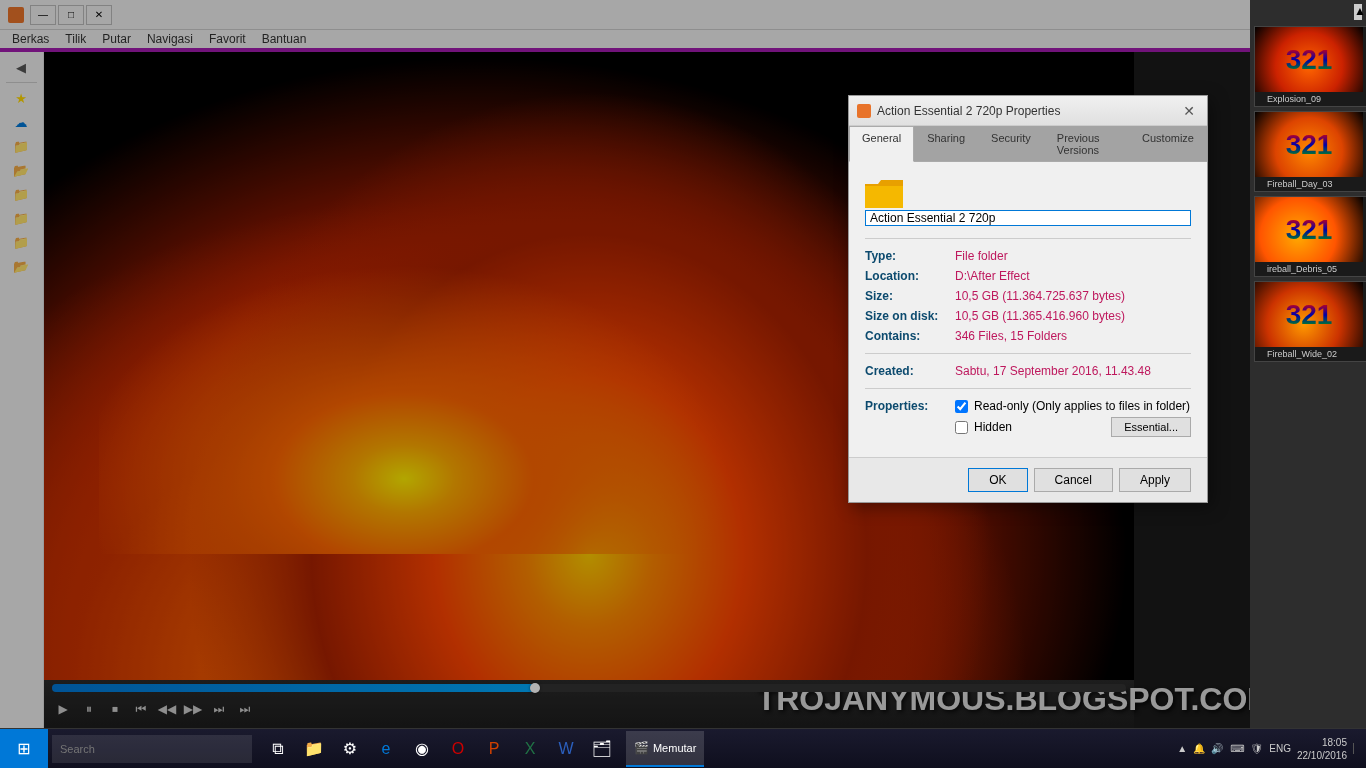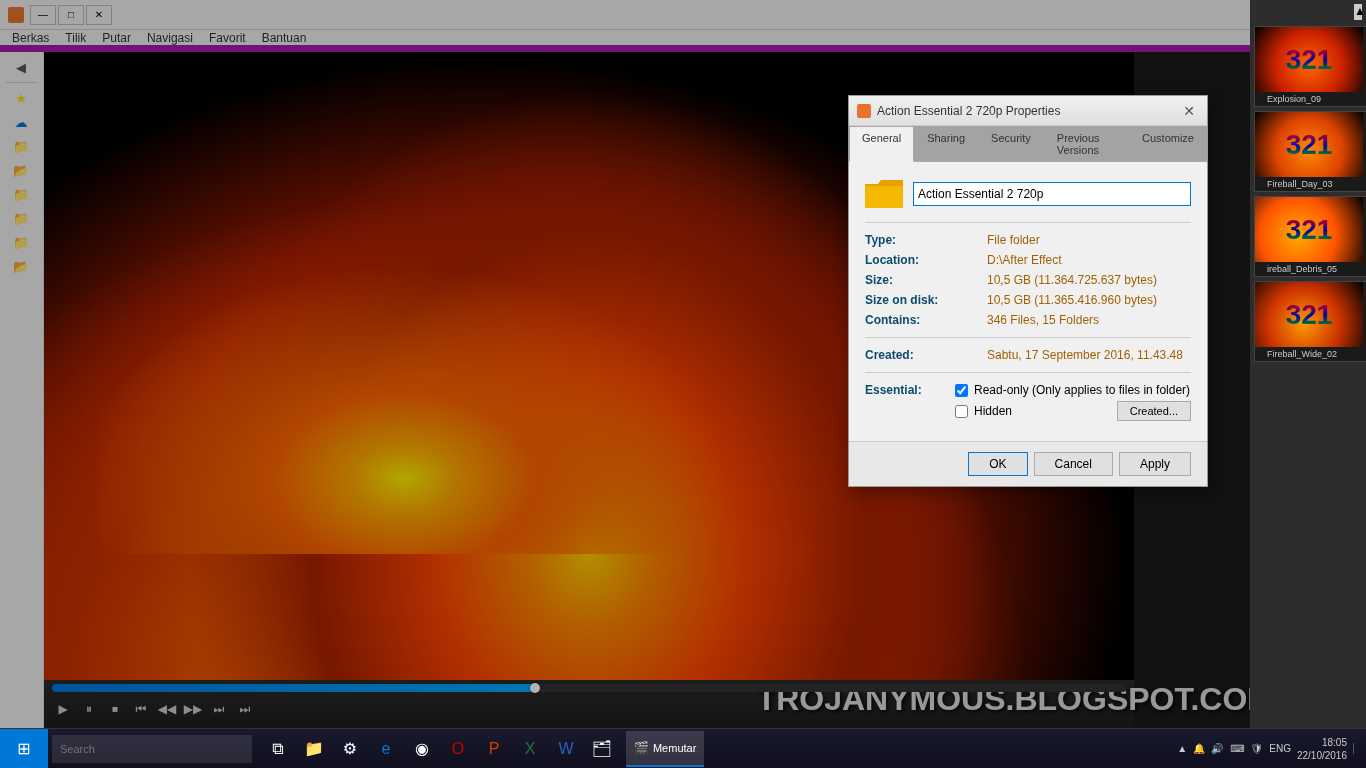--- a/index.html
+++ b/index.html
@@ -22,21 +22,21 @@
     }
     .titlebar-icon { width: 16px; height: 16px; margin-right: 6px; background: #e8732a; border-radius: 2px; }
     .titlebar-title { font-size: 12px; color: #333; flex: 1; }
     .titlebar-controls { display: flex; gap: 2px; }
     .titlebar-btn { width: 26px; height: 20px; background: #f0f0f0; border: 1px solid #bbb; font-size: 10px; display: flex; align-items: center; justify-content: center; cursor: pointer; }
 
     .menubar {
       background: #f0f0f0;
       height: 22px;
       display: flex; align-items: center;
-      border-bottom: 7px solid #a21caf;
+      border-bottom: 4px solid #a21caf;
       padding: 0 4px;
     }
     .menu-item { padding: 2px 8px; font-size: 12px; color: #333; cursor: pointer; }
 
     .video-area {
       flex: 1;
       background: #000;
       position: relative;
       overflow: hidden;
     }
@@ -245,34 +245,34 @@
       border-bottom: 1px solid #f0f0f0;
       margin-bottom: -1px;
       z-index: 1;
     }
 
     .dialog-content {
       padding: 16px;
       background: #f0f0f0;
     }
     .folder-header {
-      display: flex; align-items: center; margin-bottom: 12px;
+      display: flex; margin-bottom: 12px; flex-direction: column;
     }
     .folder-name-input {
       flex: 1; height: 24px;
       border: 1px solid #0078d7;
       padding: 0 4px; font-size: 12px;
       background: white;
     }
     .separator { height: 1px; background: #ccc; margin: 10px 0; }
     .prop-row {
       display: flex; margin-bottom: 6px; font-size: 12px;
     }
     .prop-label { width: 90px; color: #0c4a6e; flex-shrink: 0; font-weight: bold; }
-    .prop-value { color: #a16207; flex: 1; margin-left: 32px; }
+    .prop-value { color: #be185d; flex: 1; }
     .attr-row { display: flex; align-items: center; margin-bottom: 4px; font-size: 12px; }
     .attr-row input[type=checkbox] { margin-right: 6px; }
     .advanced-btn {
       margin-left: auto;
       padding: 3px 12px;
       background: #e0e0e0;
       border: 1px solid #aaa;
       font-size: 11px; cursor: pointer;
     }
 
@@ -487,28 +487,28 @@
     <div class="separator"></div>
 
     <div class="prop-row">
       <span class="prop-label">Created:</span>
       <span class="prop-value">Sabtu, 17 September 2016, 11.43.48</span>
     </div>
 
     <div class="separator"></div>
 
     <div class="attr-row">
-      <span class="prop-label">Essential:</span>
+      <span class="prop-label">Properties:</span>
       <input type="checkbox" checked="" style="">
       <span>Read-only (Only applies to files in folder)</span>
     </div>
     <div class="attr-row" style="margin-left:90px;">
       <input type="checkbox" style="">
       <span style="flex:1;">Hidden</span>
-      <button class="advanced-btn">Created...</button>
+      <button class="advanced-btn">Essential...</button>
     </div>
   </div>
 
   <div class="dialog-buttons">
     <button class="dlg-btn primary">OK</button>
     <button class="dlg-btn">Cancel</button>
     <button class="dlg-btn">Apply</button>
   </div>
 </div>
 

